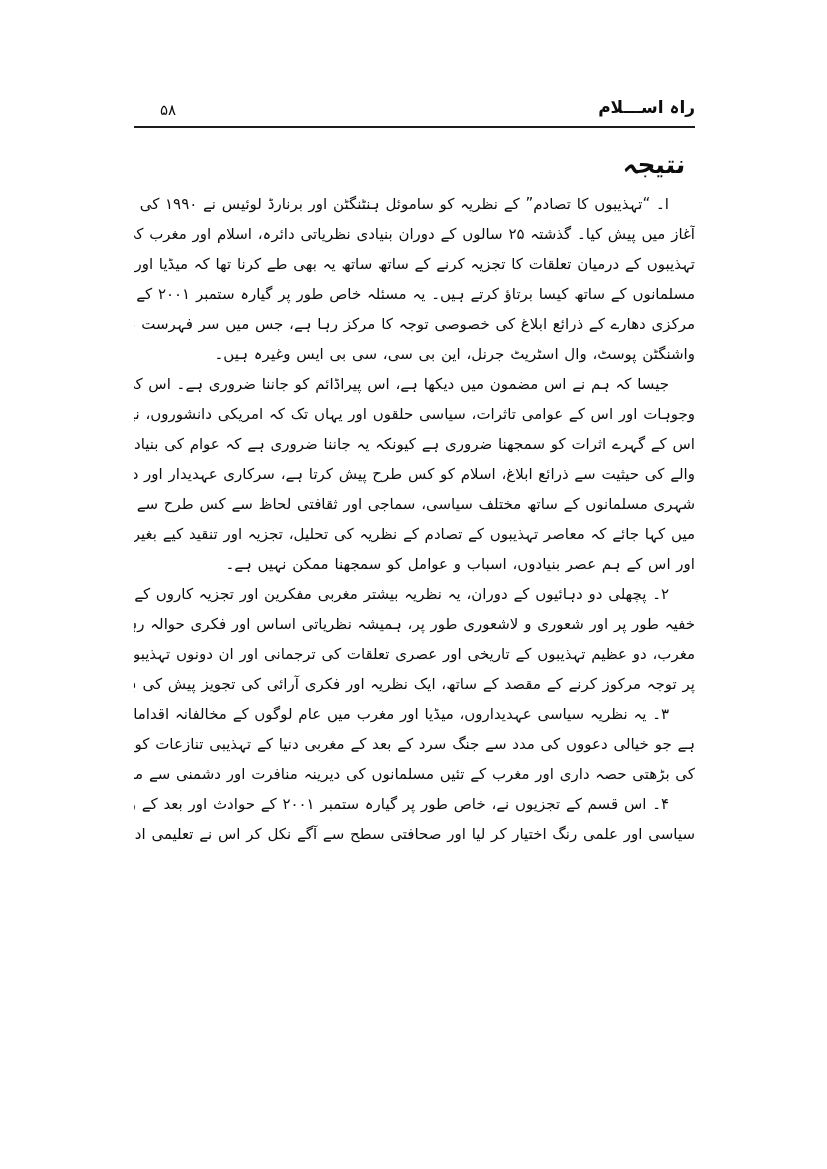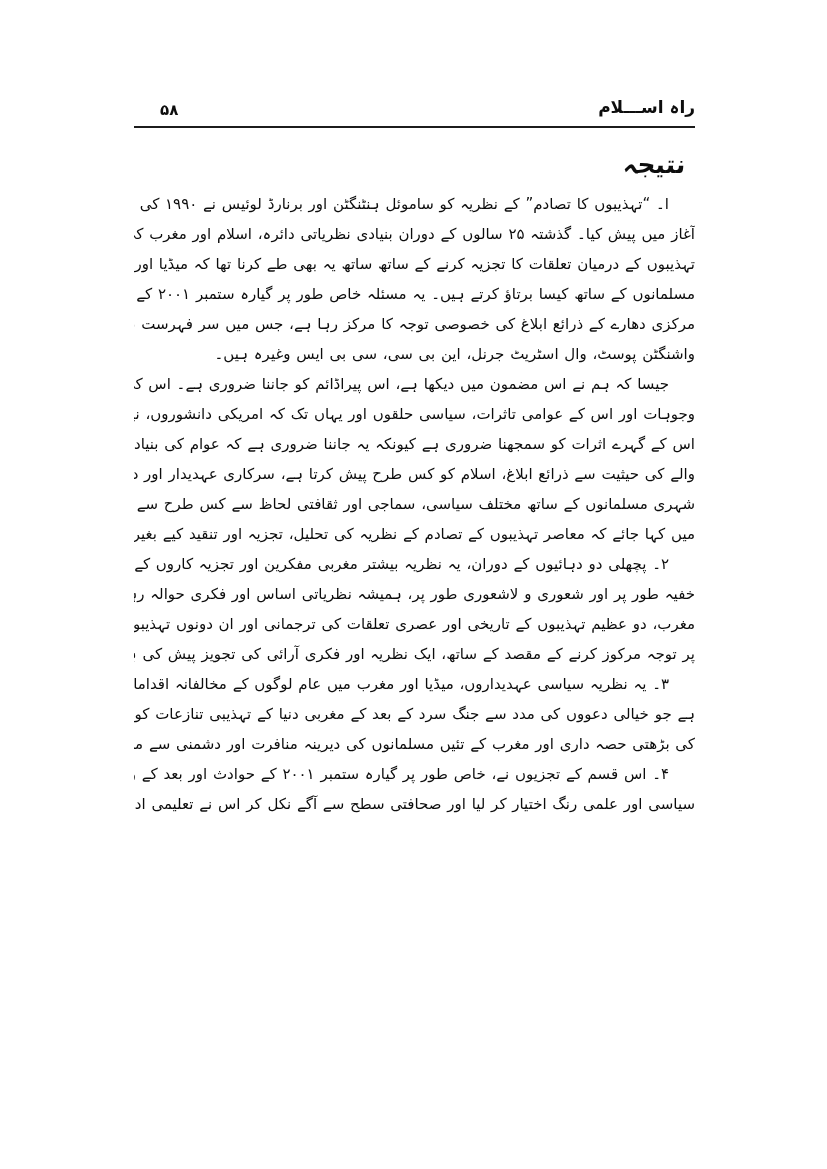--- a/index.html
+++ b/index.html
@@ -27,21 +27,21 @@
     font-weight: bold;
     line-height: 38px;
     letter-spacing: -0.5px;
     white-space: nowrap;
   }
   .page-number {
     position: absolute;
     top: 100px;
     left: 160px;
     font-size: 15px;
-    font-weight: bold;
+    font-weight: normal;
     line-height: 20px;
   }
   .header-rule {
     position: absolute;
     top: 126px;
     right: 132px;
     width: 561px;
     height: 0;
     border-top: 2px solid #1c1c1c;
   }
@@ -102,20 +102,21 @@
       <div class="ln lastln">واشنگٹن پوسٹ، وال اسٹریٹ جرنل، این بی سی، سی بی ایس وغیرہ ہیں۔</div>
     </div>
 
     <div class="para">
       <div class="ln first">جیسا کہ ہم نے اس مضمون میں دیکھا ہے، اس پیراڈائم کو جاننا ضروری ہے۔ اس کی کامیابی کے</div>
       <div class="ln">وجوہات اور اس کے عوامی تاثرات، سیاسی حلقوں اور یہاں تک کہ امریکی دانشوروں، نیز اس کے نقادوں پر</div>
       <div class="ln">اس کے گہرے اثرات کو سمجھنا ضروری ہے کیونکہ یہ جاننا ضروری ہے کہ عوام کی بنیادی رائے بنانے</div>
       <div class="ln">والے کی حیثیت سے ذرائع ابلاغ، اسلام کو کس طرح پیش کرتا ہے، سرکاری عہدیدار اور دوسرے مغربی</div>
       <div class="ln">شہری مسلمانوں کے ساتھ مختلف سیاسی، سماجی اور ثقافتی لحاظ سے کس طرح سے پیش آتے ہیں اور ایک لفظ</div>
       <div class="ln">میں کہا جائے کہ معاصر تہذیبوں کے تصادم کے نظریہ کی تحلیل، تجزیہ اور تنقید کیے بغیر معاصر اسلامو فوبیا</div>
+      <div class="ln lastln">اور اس کے ہم عصر بنیادوں، اسباب و عوامل کو سمجھنا ممکن نہیں ہے۔</div>
     </div>
 
     <div class="para">
       <div class="ln first">۲۔ پچھلی دو دہائیوں کے دوران، یہ نظریہ بیشتر مغربی مفکرین اور تجزیہ کاروں کے لئے، صریح اور</div>
       <div class="ln">خفیہ طور پر اور شعوری و لاشعوری طور پر، ہمیشہ نظریاتی اساس اور فکری حوالہ رہا ہے۔ انہوں نے اسلام اور</div>
       <div class="ln">مغرب، دو عظیم تہذیبوں کے تاریخی اور عصری تعلقات کی ترجمانی اور ان دونوں تہذیبوں سے وابستہ ممالک</div>
       <div class="ln lastln">پر توجہ مرکوز کرنے کے مقصد کے ساتھ، ایک نظریہ اور فکری آرائی کی تجویز پیش کی ہے۔</div>
     </div>
 
     <div class="para">

